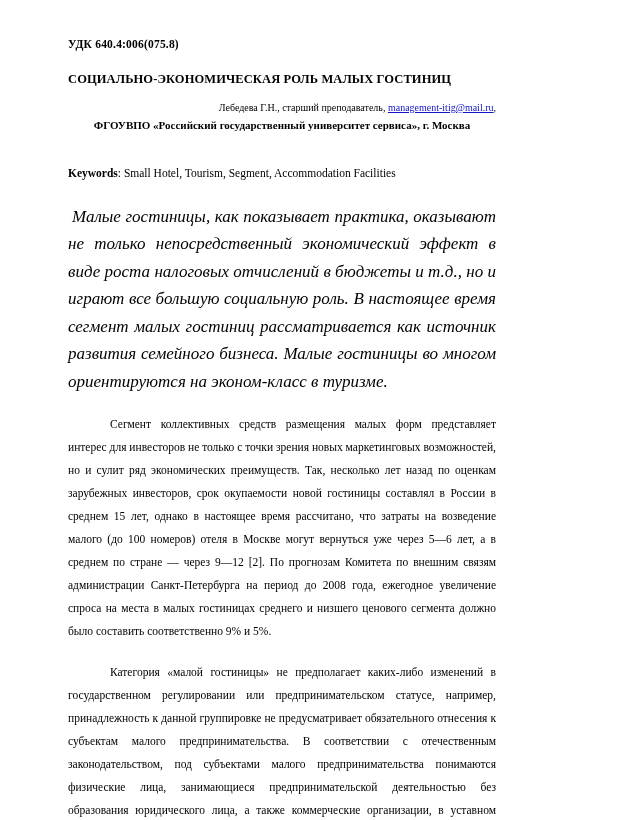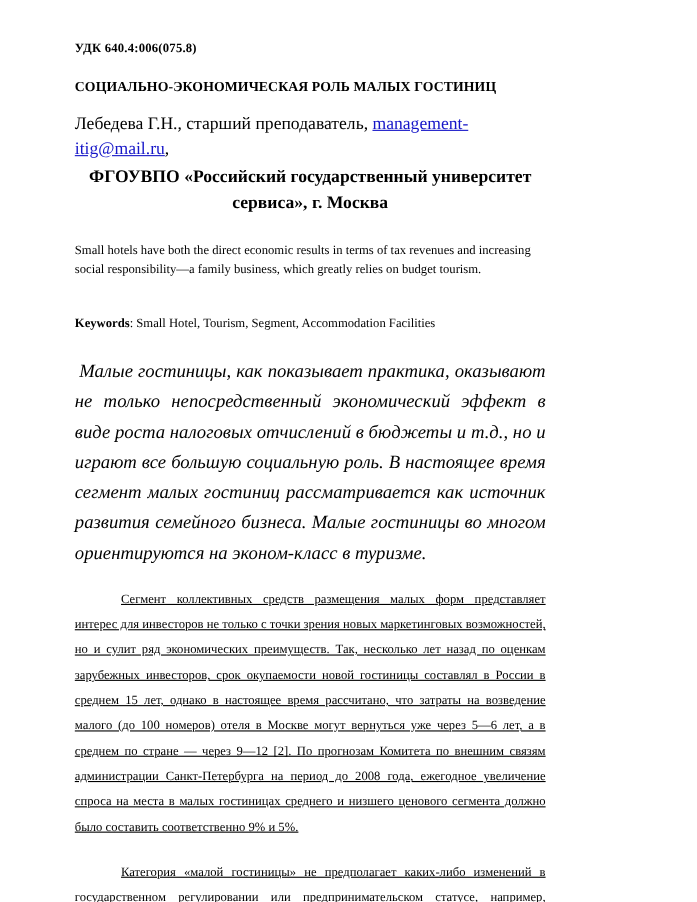--- a/index.html
+++ b/index.html
@@ -27,31 +27,31 @@
     margin: 8px 0 0 0;
     letter-spacing: 0.2px;
   }
   .title {
     font-size: 12.5px;
     font-weight: bold;
     margin: 22px 0 0 0;
     letter-spacing: 0.1px;
   }
   .authors {
-    font-size: 16px;
-    text-align: left;
+    font-size: 10px;
+    text-align: right;
     margin: 14px 0 0 0;
     line-height: 1.45;
   }
   .authors a {
     color: #1414c8;
     text-decoration: underline;
   }
   .affil {
-    font-size: 16px;
+    font-size: 11px;
     font-weight: bold;
     text-align: center;
     margin: 2px 0 0 0;
     line-height: 1.45;
   }
   .abstract-en {
     font-size: 11.5px;
     margin: 24px 0 0 0;
     line-height: 1.5;
     text-align: left;
@@ -82,39 +82,37 @@
   .keywords-ru b {
     font-weight: bold;
     font-style: italic;
   }
   .body-p {
     font-size: 11.5px;
     line-height: 2.0;
     text-align: justify;
     text-indent: 42px;
     margin: 18px 0 0 0;
-    text-decoration: underline;
   }
 </style>
 </head>
 <body>
 
 <div class="page">
 
   <div class="udk">УДК 640.4:006(075.8)</div>
 
   <h1 class="title">СОЦИАЛЬНО-ЭКОНОМИЧЕСКАЯ РОЛЬ МАЛЫХ ГОСТИНИЦ</h1>
 
   <div class="authors">
     <span>Лебедева Г.Н., старший преподаватель, </span><a href="#">management-itig@mail.ru</a><span>,</span>
   </div>
 
   <div class="affil">ФГОУВПО «Российский государственный университет сервиса», г. Москва</div>
 
-  <p class="abstract-en">Small hotels have both the direct economic results in terms of tax revenues and increasing social responsibility—a family business, which greatly relies on budget tourism.</p>
 
   <p class="keywords-en"><b>Keywords</b><span>: Small Hotel, Tourism, Segment, Accommodation Facilities</span></p>
 
   <p class="abstract-ru">Малые гостиницы, как показывает практика, оказывают не только непосредственный экономический эффект в виде роста налоговых отчислений в бюджеты и т.д., но и играют все большую социальную роль. В настоящее время сегмент малых гостиниц рассматривается как источник развития семейного бизнеса. Малые гостиницы во многом ориентируются на эконом-класс в туризме.</p>
 
 
   <p class="body-p">Сегмент коллективных средств размещения малых форм представляет интерес для инвесторов не только с точки зрения новых маркетинговых возможностей, но и сулит ряд экономических преимуществ. Так, несколько лет назад по оценкам зарубежных инвесторов, срок окупаемости новой гостиницы составлял в России в среднем 15 лет, однако в настоящее время рассчитано, что затраты на возведение малого (до 100 номеров) отеля в Москве могут вернуться уже через 5—6 лет, а в среднем по стране — через 9—12 [2]. По прогнозам Комитета по внешним связям администрации Санкт-Петербурга на период до 2008 года, ежегодное увеличение спроса на места в малых гостиницах среднего и низшего ценового сегмента должно было составить соответственно 9% и 5%.</p>
 
   <p class="body-p">Категория «малой гостиницы» не предполагает каких-либо изменений в государственном регулировании или предпринимательском статусе, например, принадлежность к данной группировке не предусматривает обязательного отнесения к субъектам малого предпринимательства. В соответствии с отечественным законодательством, под субъектами малого предпринимательства понимаются физические лица, занимающиеся предпринимательской деятельностью без образования юридического лица, а также коммерческие организации, в уставном капитале которых доля участия РФ, субъектов РФ, общественных и религиозных организаций (объединений), благотворительных и иных фондов не превышает 25%, доля, принадлежащая одному или нескольким юридическим лицам, не являющимся субъектами малого предпринимательства, не превышает 25%, и в которых средняя численность работников за отчетный период не превышает следующих предельных уровней (малые предприятия):</p>
 

